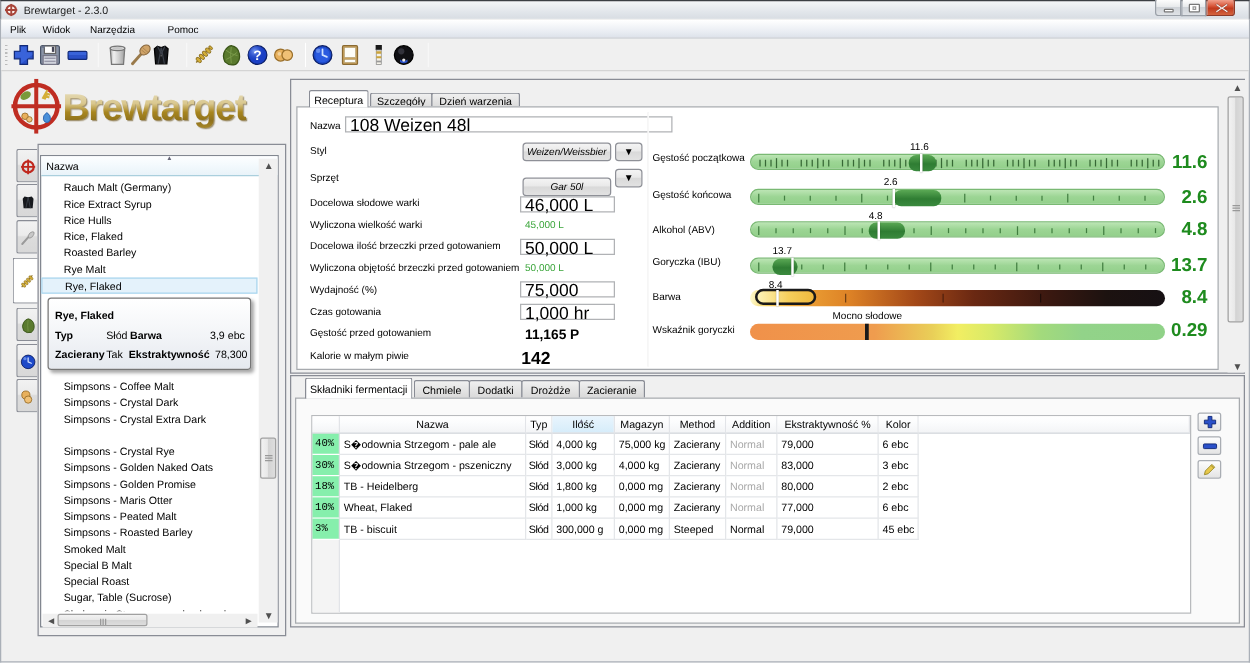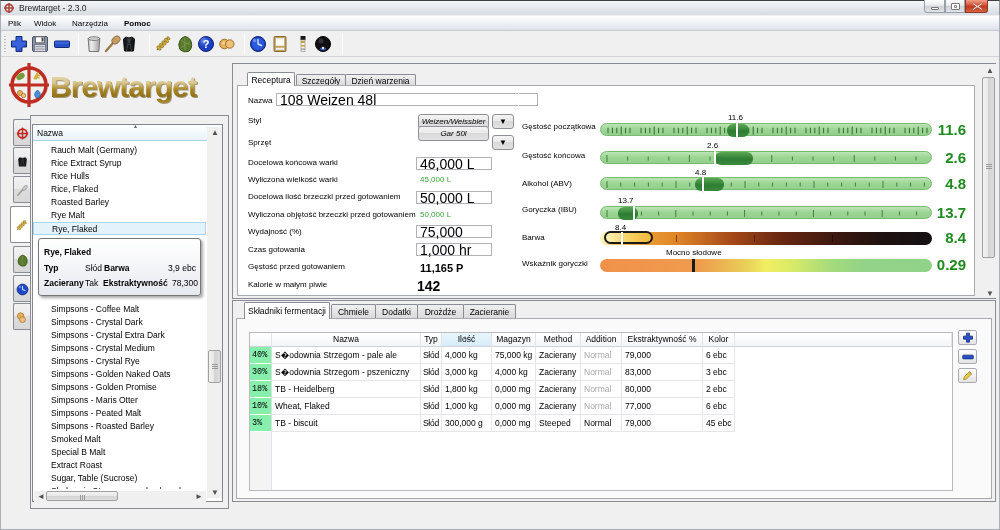--- a/index.html
+++ b/index.html
@@ -149,21 +149,21 @@
     <div class="wbtn" id="btncls">
         <svg style="position:absolute;left:6px;top:2px" width="11" height="9" viewBox="0 0 11 9">
           <path d="M1.5 1 L5.5 3.8 L9.5 1 L10.5 2 L6.8 4.5 L10.5 7 L9.5 8 L5.5 5.2 L1.5 8 L0.5 7 L4.2 4.5 L0.5 2 z" fill="#fff" stroke="#8c3a28" stroke-width="0.5"></path>
         </svg>
       </div>
   </div>
   <div id="menubar">
     <span class="menuitem" style="left:7px;">Plik</span>
     <span class="menuitem" style="left:33px;">Widok</span>
     <span class="menuitem" style="left:71px;">Narzędzia</span>
-    <span class="menuitem" style="left:123px;font-weight:bold;">Pomoc</span>
+    <span class="menuitem" style="left:133px;">Pomoc</span>
   </div>
   <div id="toolbar">
       <div style="position:absolute;left:3px;top:5px;width:2px;height:16px;background-image:repeating-linear-gradient(#bbb 0,#bbb 1px,transparent 1px,transparent 3px)"></div>
     <svg class="ticon" style="left:9px" viewBox="0 0 18 18">
         <path d="M6 1.5 h6 v4.5 h4.5 v6 h-4.5 v4.5 h-6 v-4.5 h-4.5 v-6 h4.5 z" fill="#2a50c8" stroke="#122a78" stroke-width="1"></path>
         <path d="M6.7 2.3 h4.6 v4.6 h4.6 v2 l-9.2 7 v-4.9 h-4.6 v-4.7 h4.6 z" fill="#3f6ae0" opacity="0.75"></path>
       </svg>
     <svg class="ticon" style="left:30px" viewBox="0 0 18 18">
         <rect x="1.5" y="1.5" width="15" height="15" rx="1.5" fill="#8b95a8" stroke="#4a5468"></rect>
         <rect x="4.5" y="1.8" width="9" height="6" fill="#fff" stroke="#666"></rect>
@@ -334,30 +334,29 @@
     <div class="litem" style="top:19px">Rauch Malt (Germany)</div>
     <div class="litem" style="top:32px">Rice Extract Syrup</div>
     <div class="litem" style="top:45px">Rice Hulls</div>
     <div class="litem" style="top:58px">Rice, Flaked</div>
     <div class="litem" style="top:71px">Roasted Barley</div>
     <div class="litem" style="top:84px">Rye Malt</div>
     <div class="litem lhover" style="top:97px">Rye, Flaked</div>
     <div class="litem" style="top:178px">Simpsons - Coffee Malt</div>
     <div class="litem" style="top:191px">Simpsons - Crystal Dark</div>
     <div class="litem" style="top:204px">Simpsons - Crystal Extra Dark</div>
-    <div class="litem" style="top:217px">Simpsons - Crystal Medium</div>
     <div class="litem" style="top:230px">Simpsons - Crystal Rye</div>
     <div class="litem" style="top:243px">Simpsons - Golden Naked Oats</div>
     <div class="litem" style="top:256px">Simpsons - Golden Promise</div>
     <div class="litem" style="top:269px">Simpsons - Maris Otter</div>
     <div class="litem" style="top:282px">Simpsons - Peated Malt</div>
     <div class="litem" style="top:295px">Simpsons - Roasted Barley</div>
     <div class="litem" style="top:321px">Special B Malt</div>
     <div class="litem" style="top:308px">Smoked Malt</div>
-    <div class="litem" style="top:334px">Extract Roast</div>
+    <div class="litem" style="top:334px">Special Roast</div>
     <div class="litem" style="top:347px">Sugar, Table (Sucrose)</div>
     <div class="litem" style="top:360px;height:4px;overflow:hidden">Słodownia Strzegom - pale ale red</div>
 
     <div class="sbtrack" style="left:174px;top:2px;width:15px;height:371px">
       <div class="sbarrow" style="left:4px;top:2px">▲</div>
       <div class="sbthumb" style="left:1px;top:223px;width:13px;height:33px">
           <div style="position:absolute;left:3px;top:13px;width:6px;height:1px;background:#999;box-shadow:0 2px 0 #999,0 4px 0 #999"></div>
         </div>
       <div class="sbarrow" style="left:4px;top:362px">▼</div>
     </div>
@@ -386,23 +385,23 @@
   <div class="tab" style="left:296px;top:74px;width:50px">Szczegóły</div>
   <div class="tab" style="left:345px;top:74px;width:71px">Dzień warzenia</div>
   <div id="rtpane"></div>
 
   <div class="flabel" style="left:248px;top:96px">Nazwa</div>
   <div class="finput" style="left:276px;top:93px;width:262px;height:13px;line-height:12px">108 Weizen 48l</div>
   <div class="flabel" style="left:248px;top:116px">Styl</div>
   <div class="fbtn" style="left:418px;top:114px;width:71px;height:15px;line-height:14px">Weizen/Weissbier</div>
   <div class="fbtn" style="left:492px;top:114px;width:22px;height:15px;line-height:13px"><span style="font-size:8px">▼</span></div>
   <div class="flabel" style="left:248px;top:138px">Sprzęt</div>
-  <div class="fbtn" style="left:418px;top:126px;width:71px;height:15px;line-height:14px">Gar 50l</div>
+  <div class="fbtn" style="left:418px;top:142px;width:71px;height:15px;line-height:14px">Gar 50l</div>
   <div class="fbtn" style="left:492px;top:135px;width:22px;height:15px;line-height:13px"><span style="font-size:8px">▼</span></div>
-  <div class="flabel" style="left:248px;top:158px">Docelowa końcowa warki</div>
+  <div class="flabel" style="left:248px;top:158px">Docelowa słodowe warki</div>
   <div class="finput" style="left:416px;top:157px;width:76px;height:13px;line-height:12px">46,000 L</div>
   <div class="flabel" style="left:248px;top:175px">Wyliczona wielkość warki</div>
   <div class="flabel fgreen" style="left:420px;top:175px">45,000 L</div>
   <div class="flabel" style="left:248px;top:192px">Docelowa ilość brzeczki przed gotowaniem</div>
   <div class="finput" style="left:416px;top:191px;width:76px;height:13px;line-height:12px">50,000 L</div>
   <div class="flabel" style="left:248px;top:210px">Wyliczona objętość brzeczki przed gotowaniem</div>
   <div class="flabel fgreen" style="left:420px;top:210px">50,000 L</div>
   <div class="flabel" style="left:248px;top:227px">Wydajność (%)</div>
   <div class="finput" style="left:416px;top:225px;width:76px;height:13px;line-height:12px">75,000</div>
   <div class="flabel" style="left:248px;top:245px">Czas gotowania</div>

